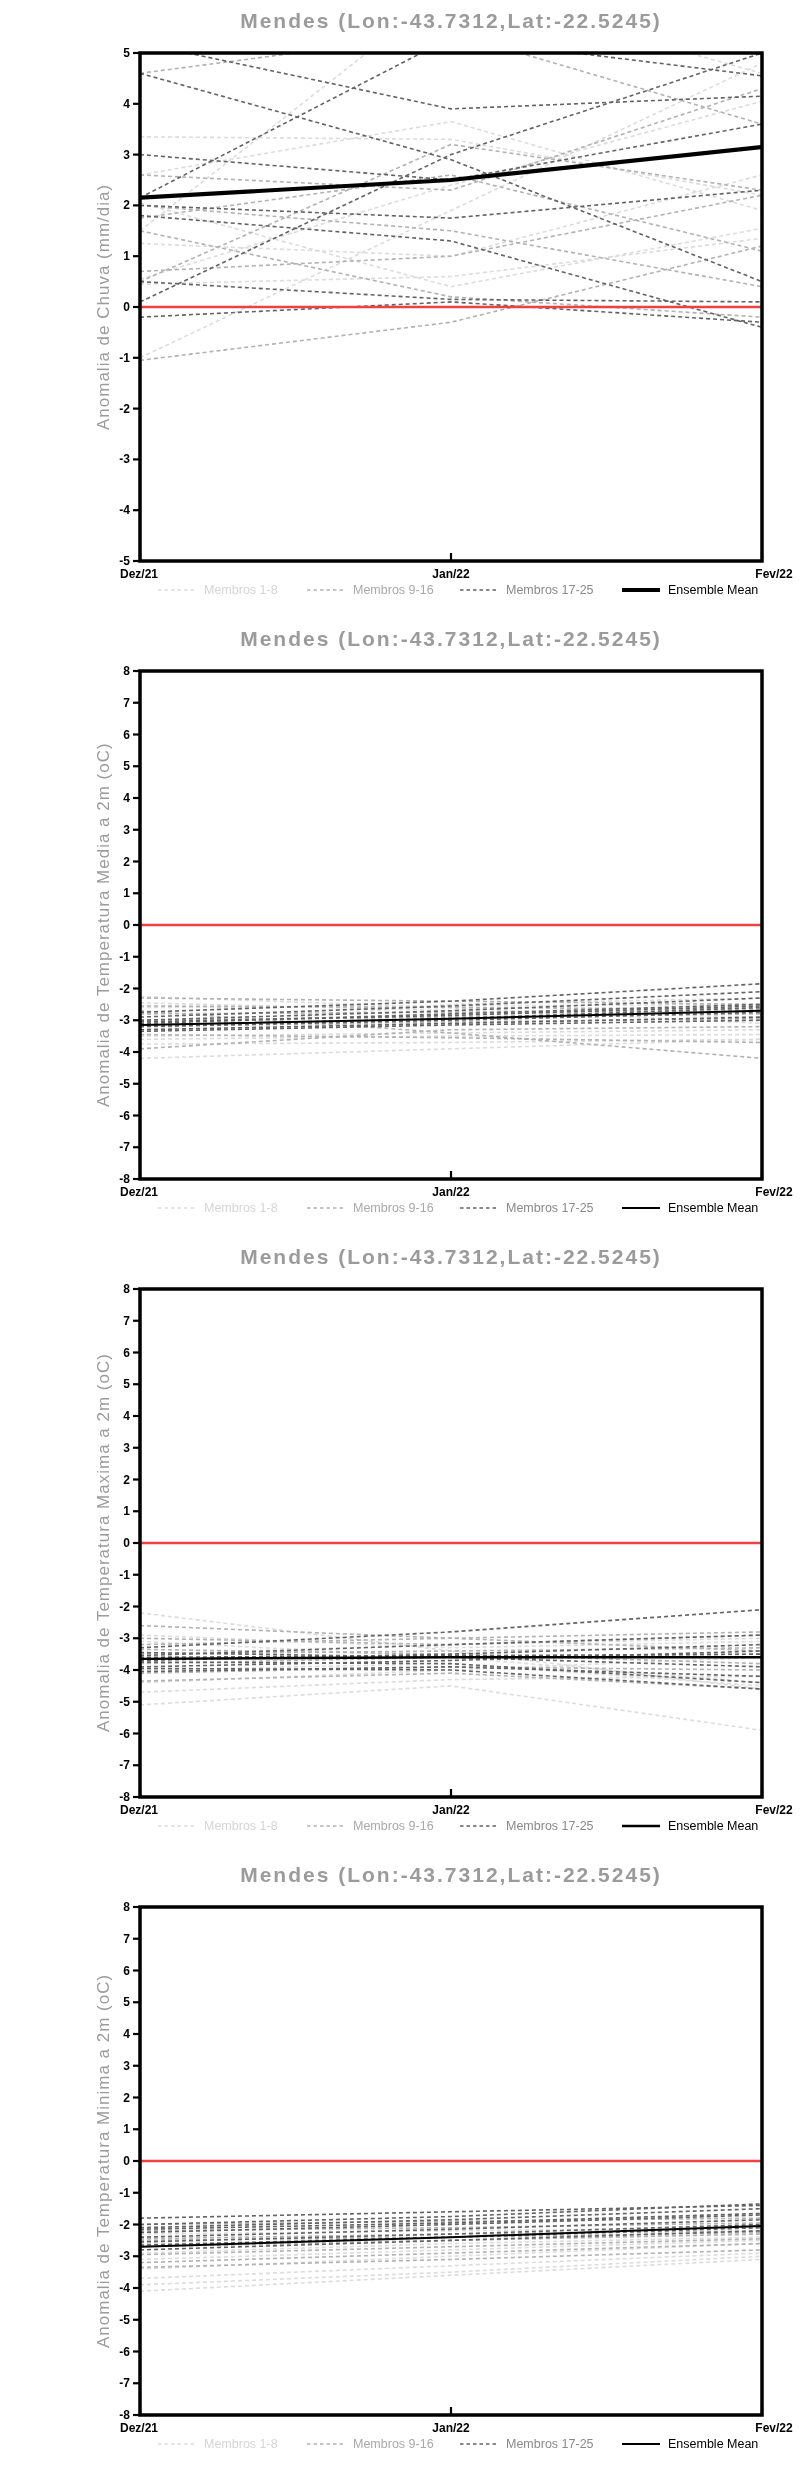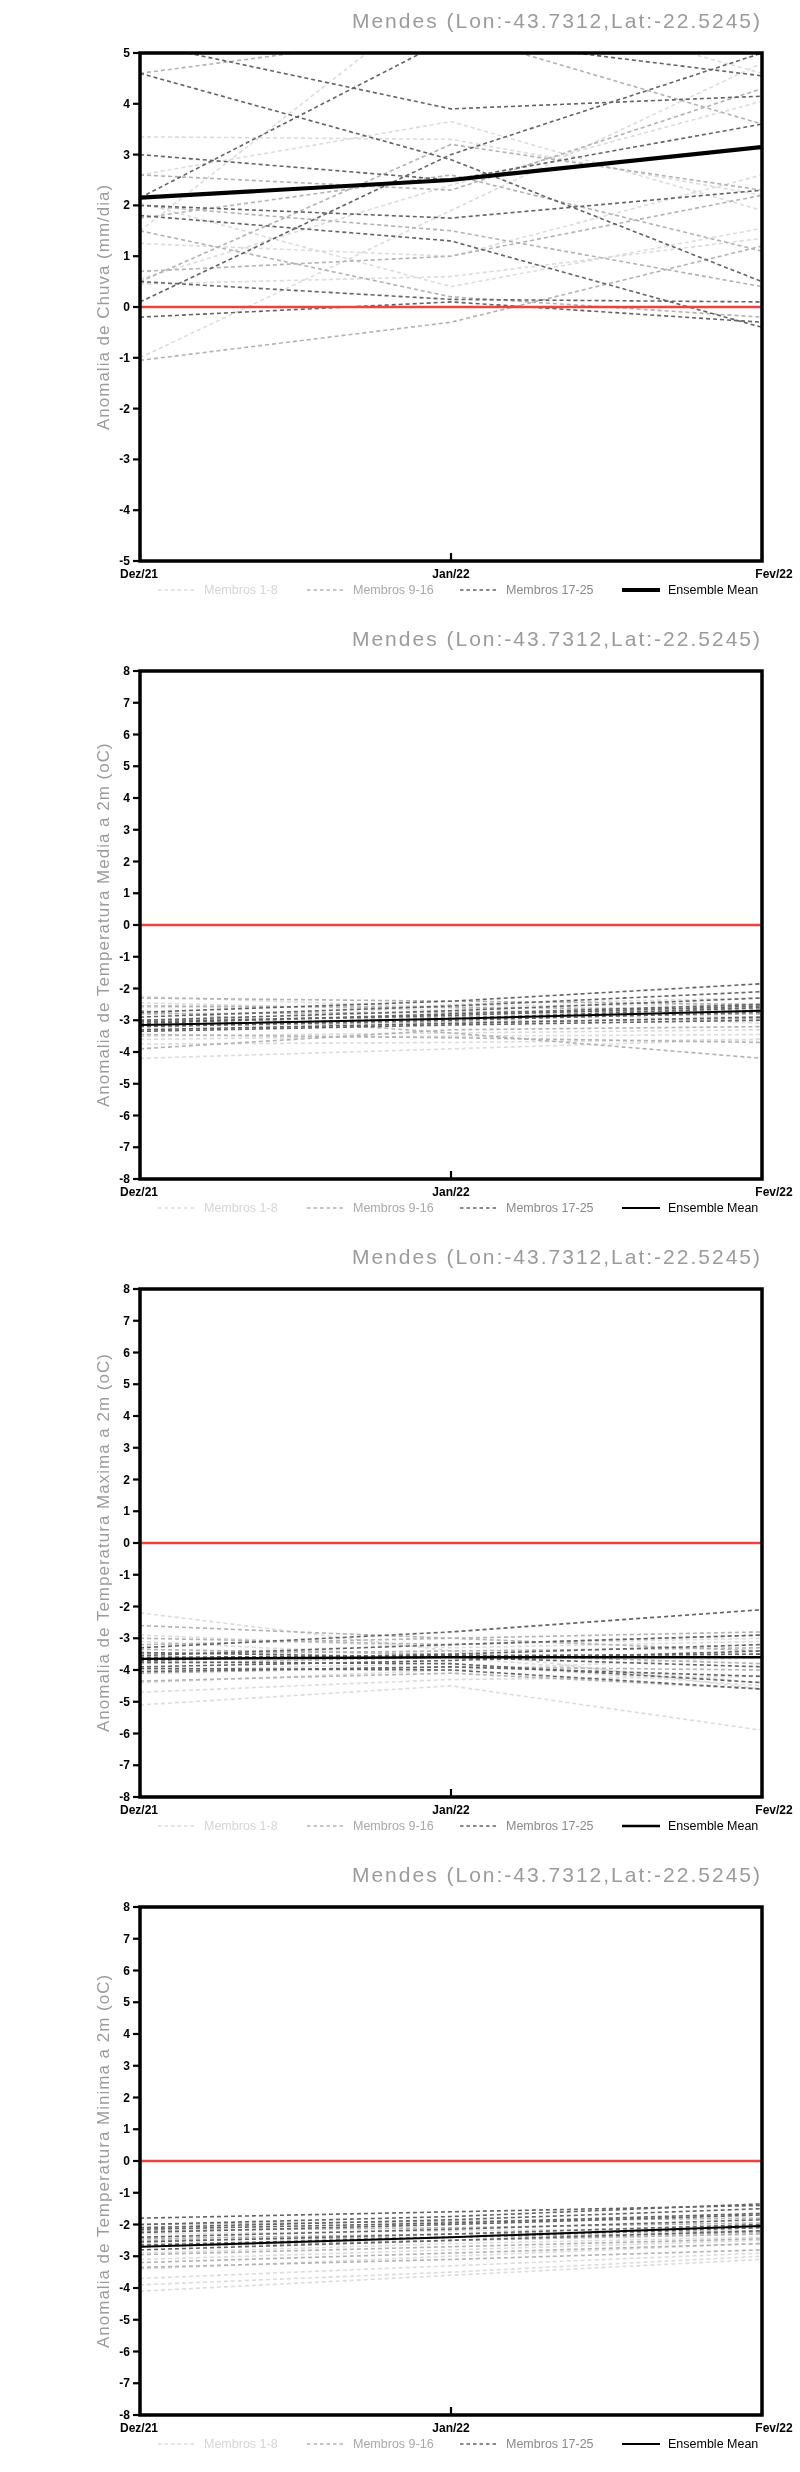--- a/index.html
+++ b/index.html
@@ -1,19 +1,19 @@
 <!DOCTYPE html>
 <html><head>
 <meta charset="utf-8">
 <style>
   html,body{margin:0;padding:0;background:#ffffff;}
   body{width:800px;font-family:"Liberation Sans",sans-serif;}
   .chart-block{position:relative;width:800px;height:618px;background:#ffffff;overflow:hidden;}
-  .chart-title{position:absolute;left:140px;width:622px;top:9px;margin:0;text-align:right;
-    font-size:21px;font-weight:400;color:#9b9b9b;letter-spacing:2px;white-space:nowrap;}
+  .chart-title{position:absolute;left:140px;width:622px;top:9px;margin:0;text-align:center;
+    font-size:21px;font-weight:700;color:#9b9b9b;letter-spacing:2px;white-space:nowrap;}
   .y-axis-label{position:absolute;left:86px;top:53px;height:508px;width:36px;
     display:flex;align-items:center;justify-content:center;
     writing-mode:vertical-rl;transform:rotate(180deg);
     font-size:17px;color:#9b9b9b;letter-spacing:1px;white-space:nowrap;}
   svg.plot{position:absolute;left:0;top:0;}
   .tick-label{font-size:12px;font-weight:700;fill:#000000;font-family:"Liberation Sans",sans-serif;}
   .legend-label{font-size:12.5px;font-family:"Liberation Sans",sans-serif;}
 </style>
 </head>
 <body>

